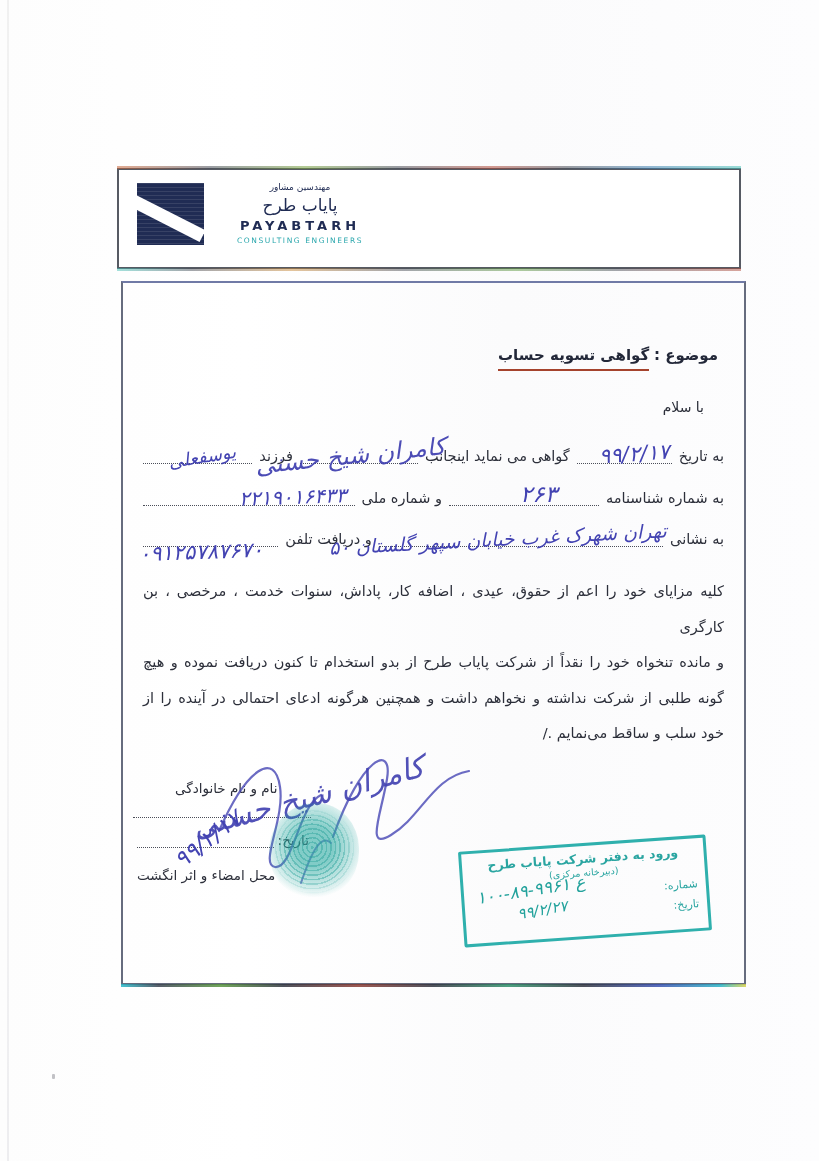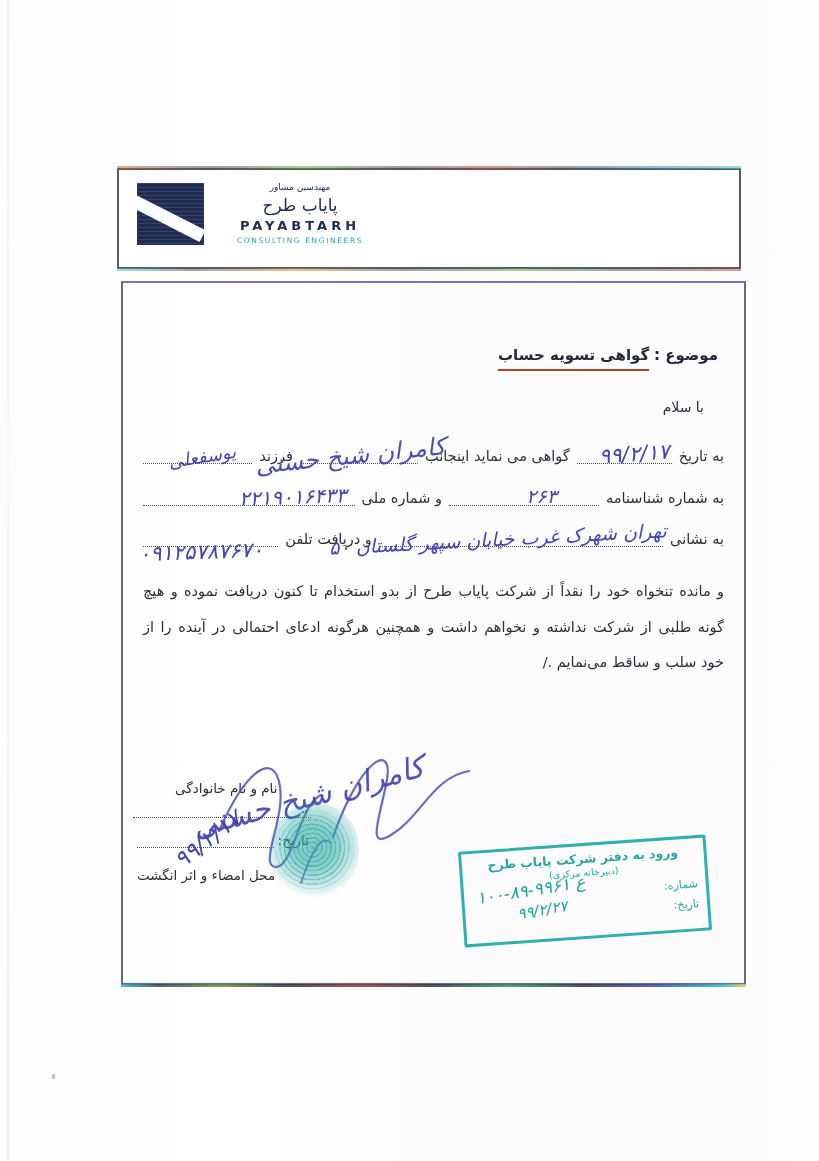--- a/index.html
+++ b/index.html
@@ -47,21 +47,21 @@
   #fline1{top:160px;} #fline2{top:202px;} #fline3{top:243px;}
   .blank{position:relative;border-bottom:1.8px dotted #4b4e59;height:20px;}
   .b-date{width:95px;} .b-name{width:118px;} .b-father{flex:1;}
   .b-id{width:150px;} .b-nid{flex:1;}
   .b-addr{flex:2.1;} .b-tel{flex:1;}
 
   .hw{position:absolute;color:#4343b2;font-style:italic;white-space:nowrap;pointer-events:none;}
   .hw-date1{font-size:21px;right:2px;bottom:-3px;transform:rotate(-4deg);letter-spacing:1px;}
   .hw-name1{font-size:24px;right:-28px;bottom:-7px;transform:rotate(-6deg);opacity:.95;}
   .hw-father{font-size:18px;right:16px;bottom:-4px;transform:rotate(-9deg);}
-  .hw-id{font-size:19px;right:42px;bottom:-2px;letter-spacing:2px;}
+  .hw-id{font-size:23px;right:42px;bottom:-2px;letter-spacing:2px;}
   .hw-nid{font-size:20px;right:8px;bottom:-4px;letter-spacing:2.5px;transform:rotate(-2deg);}
   .hw-addr{font-size:19px;right:-4px;bottom:-4px;transform:rotate(-3deg);}
   .phone-hw{position:absolute;top:257px;left:16px;font-size:21px;color:#4343b2;font-style:italic;
     letter-spacing:2.5px;transform:rotate(-2deg);direction:ltr;white-space:nowrap;}
 
   .paragraph{position:absolute;top:291px;right:20px;left:20px;direction:rtl;font-size:14.5px;line-height:35.5px;}
   .pline{text-align:justify;text-align-last:justify;}
   .pline.last{text-align-last:right;}
 
   .sig-name-label{position:absolute;top:497px;left:52px;font-size:13.5px;direction:rtl;}
@@ -157,20 +157,21 @@
       <span class="blank b-addr">
         <span class="hw hw-addr">تهران شهرک غرب خیابان سپهر گلستان ۵۰</span>
       </span>
       <span>و دریافت تلفن</span>
       <span class="blank b-tel"></span>
     </div>
 
     <div class="phone-hw">۰۹۱۲۵۷۸۷۶۷۰</div>
 
     <div class="paragraph">
+      <div class="pline">کلیه مزایای خود را اعم از حقوق، عیدی ، اضافه کار، پاداش، سنوات خدمت ، مرخصی ، بن کارگری</div>
       <div class="pline">و مانده تنخواه خود را نقداً از شرکت پایاب طرح از بدو استخدام تا کنون دریافت نموده و هیچ</div>
       <div class="pline">گونه طلبی از شرکت نداشته و نخواهم داشت و همچنین هرگونه ادعای احتمالی در آینده را از</div>
       <div class="pline last">خود سلب و ساقط می‌نمایم ./</div>
     </div>
 
     <div class="sig-name-label">نام و نام خانوادگی</div>
     <div class="sig-dotted"></div>
     <div class="sig-date-row">
       <span>تاریخ:</span>
       <span class="sig-date-blank"></span>

